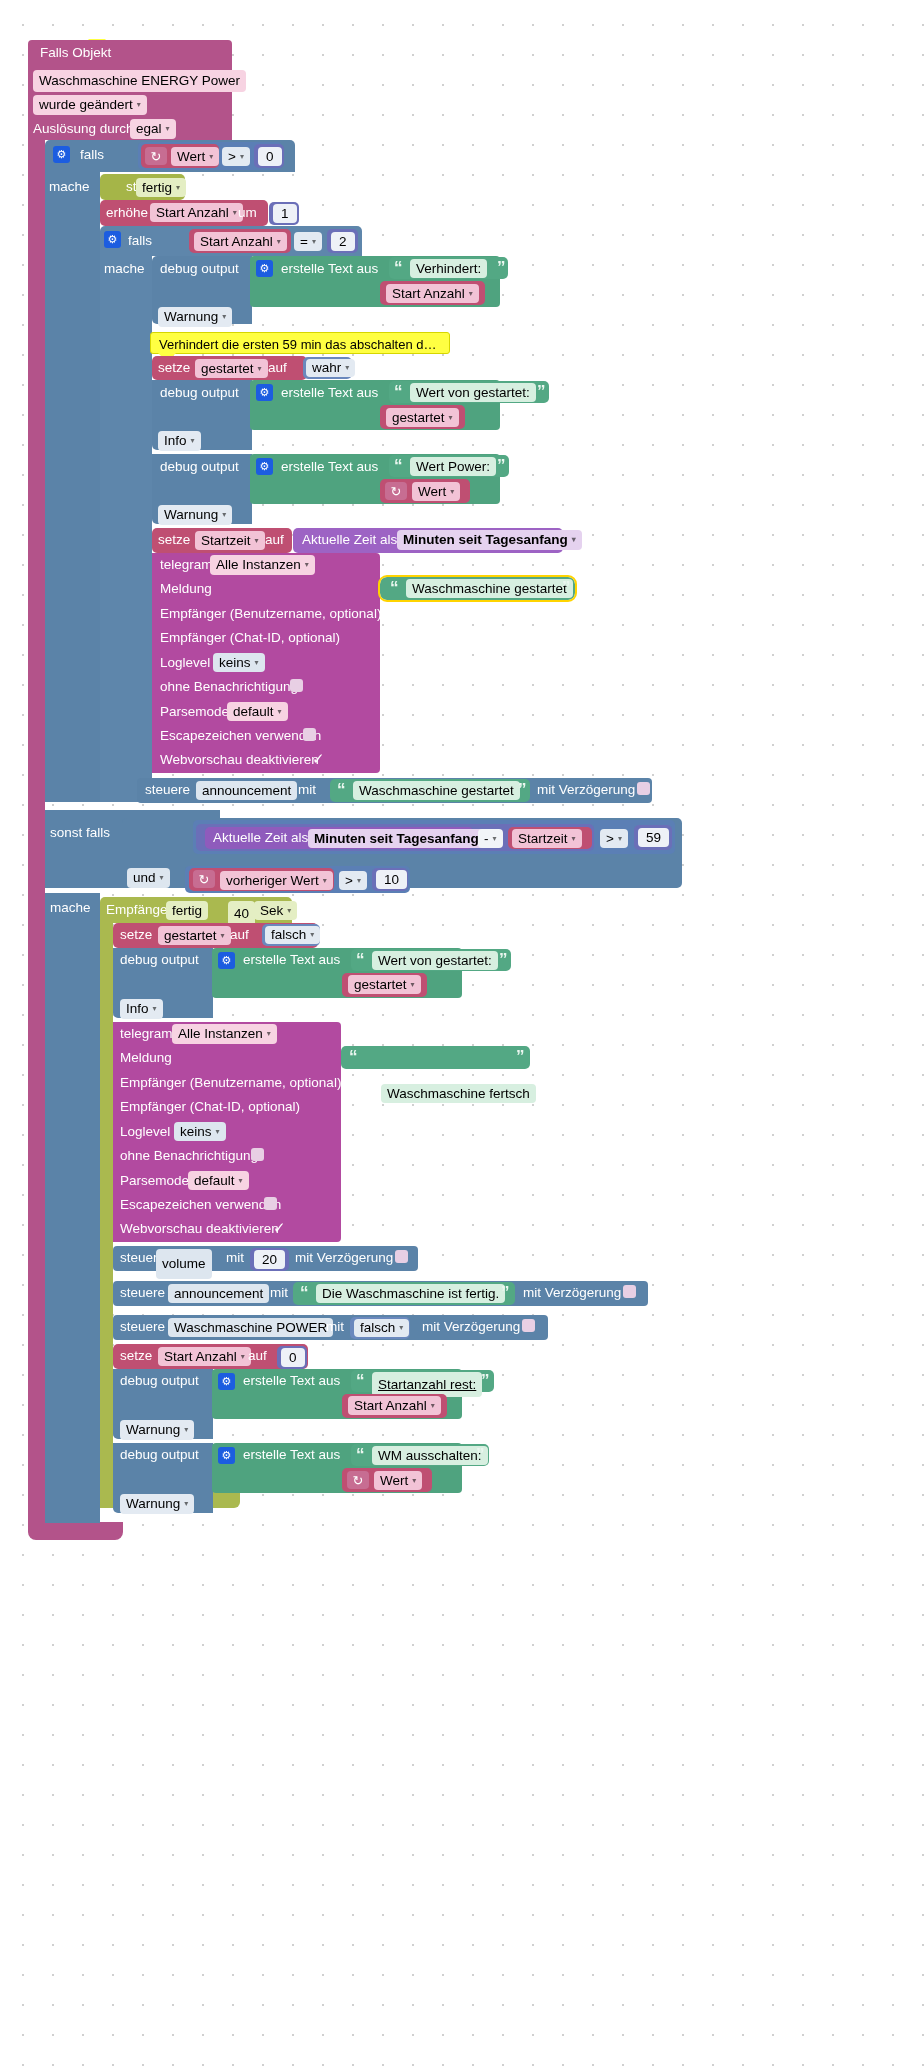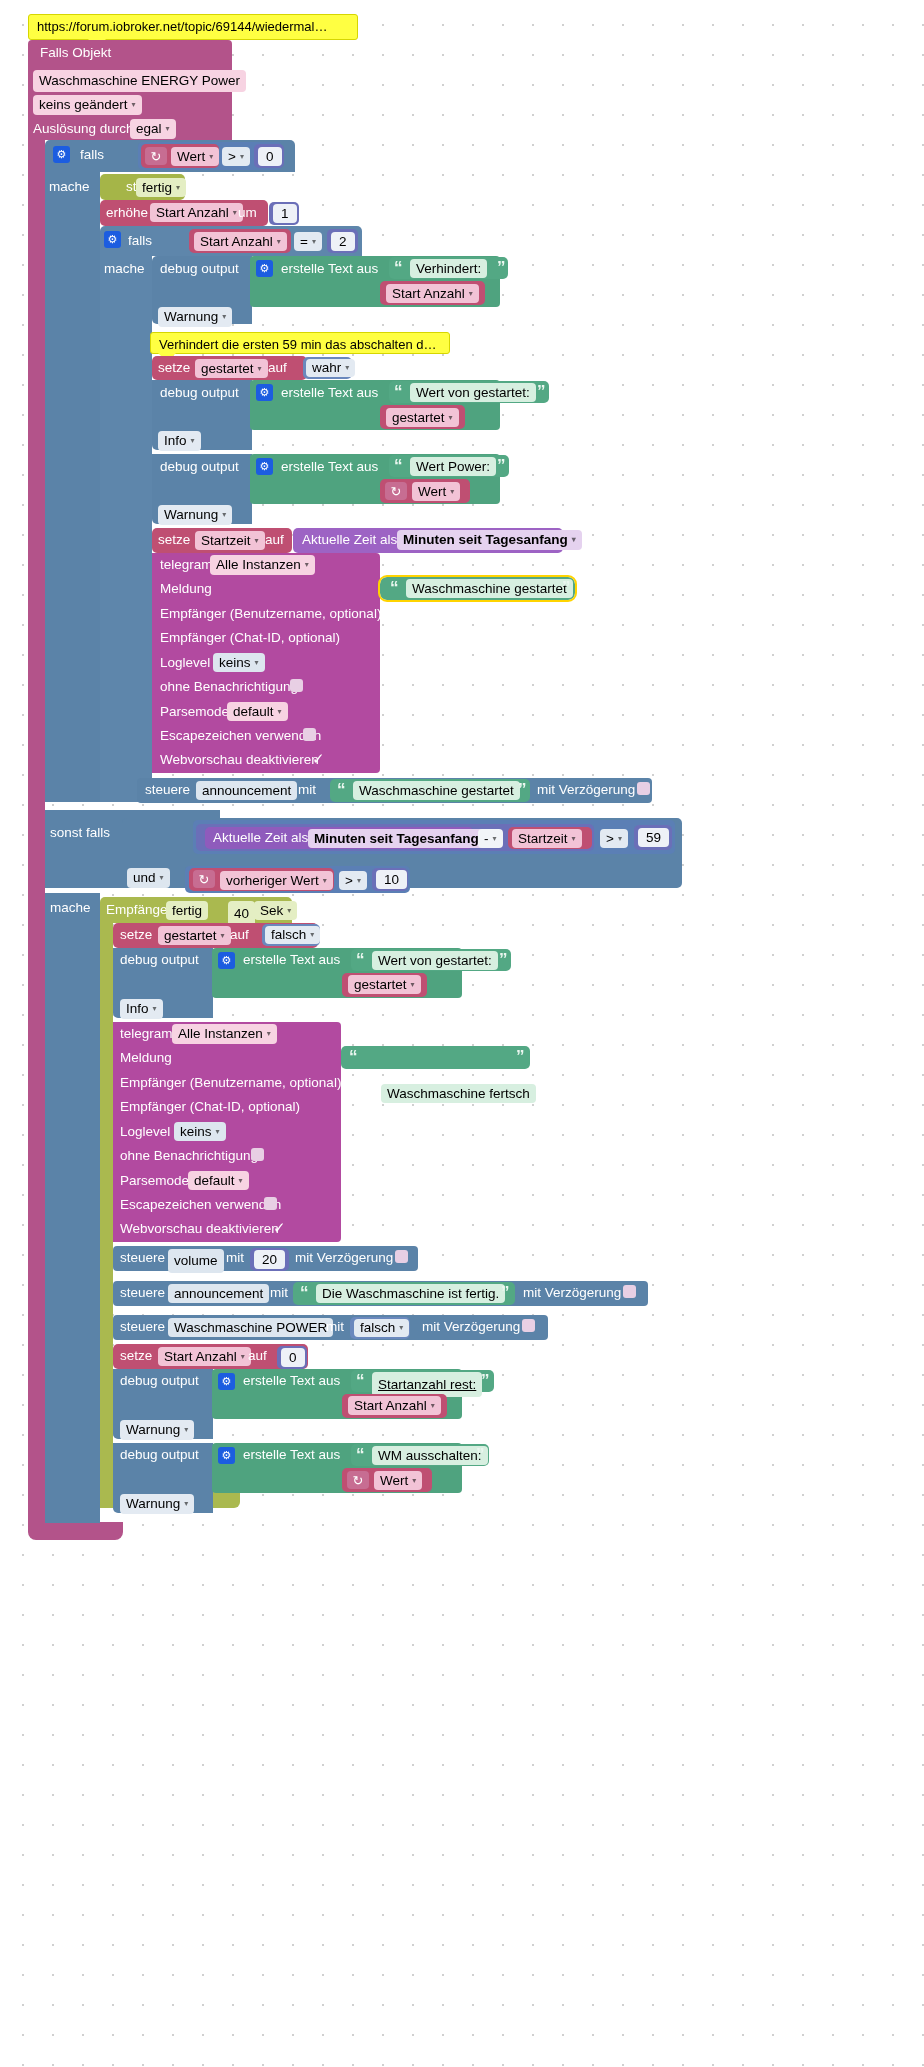--- a/index.html
+++ b/index.html
@@ -85,35 +85,34 @@
     width:13px;height:13px;border-radius:3px;background:#e8cfe4;
     display:inline-block;vertical-align:middle;
   }
   .hl-yellow{outline:2.5px solid #ffd400;border-radius:7px;}
 </style>
 </head>
 <body>
 
 <div id="workspace">
 
-  <div class="blk comment" style="left:28px;top:14px;width:330px;height:26px;">https://forum.iobroker.net/topic/69144/wiedermal…</div>
   <div class="comment-tail" style="left:88px;top:39px;"></div>
 
   <div class="blk c-hat rounded" style="left:28px;top:40px;width:204px;height:100px;border-radius:4px 4px 0 0;"></div>
 
   <div class="blk lbl" style="left:40px;top:46px;width:180px;height:18px;">
     <span>Falls Objekt</span>
   </div>
 
   <div class="blk field f-pinklite" style="left:33px;top:70px;height:22px;">
     <span>Waschmaschine ENERGY  Power</span>
   </div>
 
   <div class="blk field f-pinklite" style="left:33px;top:95px;height:20px;">
-    <span>keins geändert</span>
+    <span>wurde geändert</span>
     <span class="caret">▾</span>
   </div>
 
   <div class="blk c-hat" style="left:28px;top:115px;width:204px;height:25px;"></div>
   <div class="blk lbl" style="left:33px;top:122px;">
     <span>Auslösung durch</span>
   </div>
   <div class="blk field f-pinklite" style="left:130px;top:119px;height:20px;">
     <span>egal</span>
     <span class="caret">▾</span>
@@ -580,21 +579,21 @@
     <span>Webvorschau deaktivieren</span>
   </div>
   <div class="blk lbl" style="left:273px;top:1220px;font-size:15px;">
     <span>✓</span>
   </div>
 
   <div class="blk c-ctrl" style="left:113px;top:1246px;width:305px;height:25px;border-radius:4px;"></div>
   <div class="blk lbl" style="left:120px;top:1251px;">
     <span>steuere</span>
   </div>
-  <div class="blk field f-bluelite" style="left:168px;top:1249px;height:24px;">
+  <div class="blk field f-bluelite" style="left:156px;top:1249px;height:30px;">
     <span>volume</span>
   </div>
   <div class="blk lbl" style="left:226px;top:1251px;">
     <span>mit</span>
   </div>
   <div class="blk c-math r4" style="left:250px;top:1248px;width:39px;height:23px;"></div>
   <div class="blk field f-num" style="left:254px;top:1250px;height:19px;">
     <span>20</span>
   </div>
   <div class="blk lbl" style="left:295px;top:1251px;">

